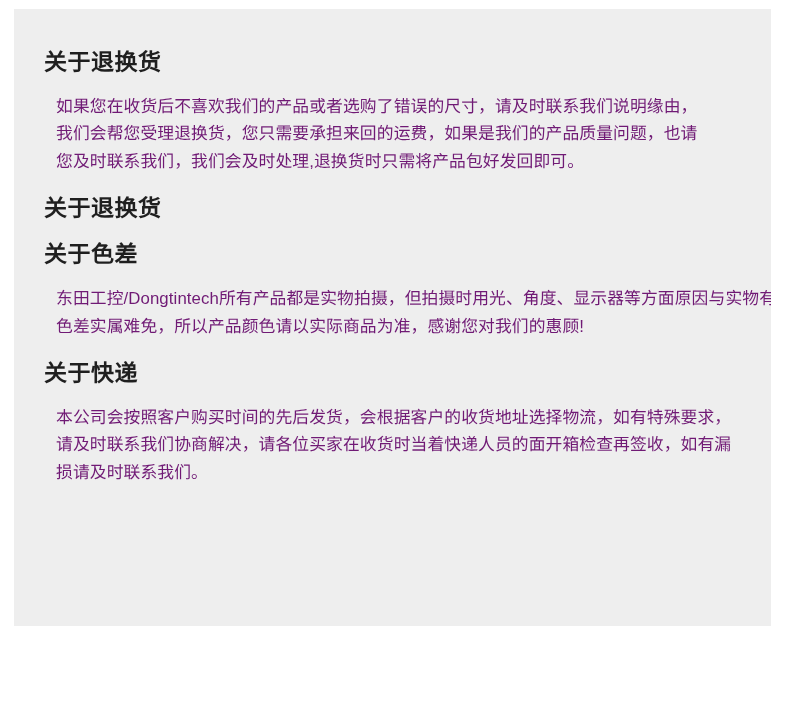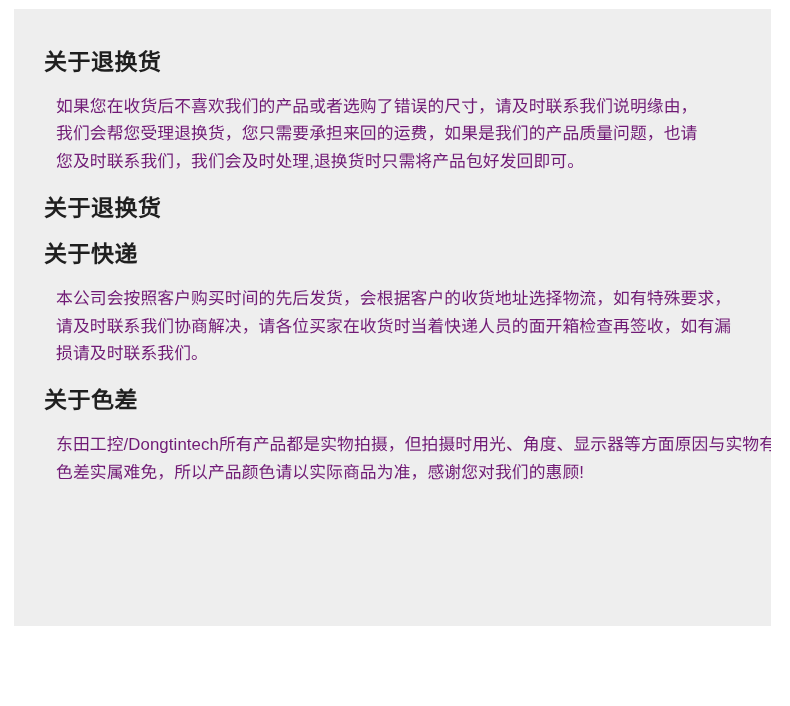--- a/index.html
+++ b/index.html
@@ -55,25 +55,25 @@
     <p class="section-body">如果您在收货后不喜欢我们的产品或者选购了错误的尺寸，请及时联系我们说明缘由，
 我们会帮您受理退换货，您只需要承担来回的运费，如果是我们的产品质量问题，也请
 您及时联系我们，我们会及时处理,退换货时只需将产品包好发回即可。</p>
   </div>
 
   <div class="section">
     <h2 class="section-heading">关于退换货</h2>
   </div>
 
   <div class="section">
+    <h2 class="section-heading">关于色差</h2>
+    <p class="section-body">东田工控/Dongtintech所有产品都是实物拍摄，但拍摄时用光、角度、显示器等方面原因与实物有
+色差实属难免，所以产品颜色请以实际商品为准，感谢您对我们的惠顾!</p>
+  </div>
+
+  <div class="section">
     <h2 class="section-heading">关于快递</h2>
     <p class="section-body">本公司会按照客户购买时间的先后发货，会根据客户的收货地址选择物流，如有特殊要求，
 请及时联系我们协商解决，请各位买家在收货时当着快递人员的面开箱检查再签收，如有漏
 损请及时联系我们。</p>
   </div>
 
-  <div class="section">
-    <h2 class="section-heading">关于色差</h2>
-    <p class="section-body">东田工控/Dongtintech所有产品都是实物拍摄，但拍摄时用光、角度、显示器等方面原因与实物有
-色差实属难免，所以产品颜色请以实际商品为准，感谢您对我们的惠顾!</p>
-  </div>
-
 </div>
 
 </body></html>

